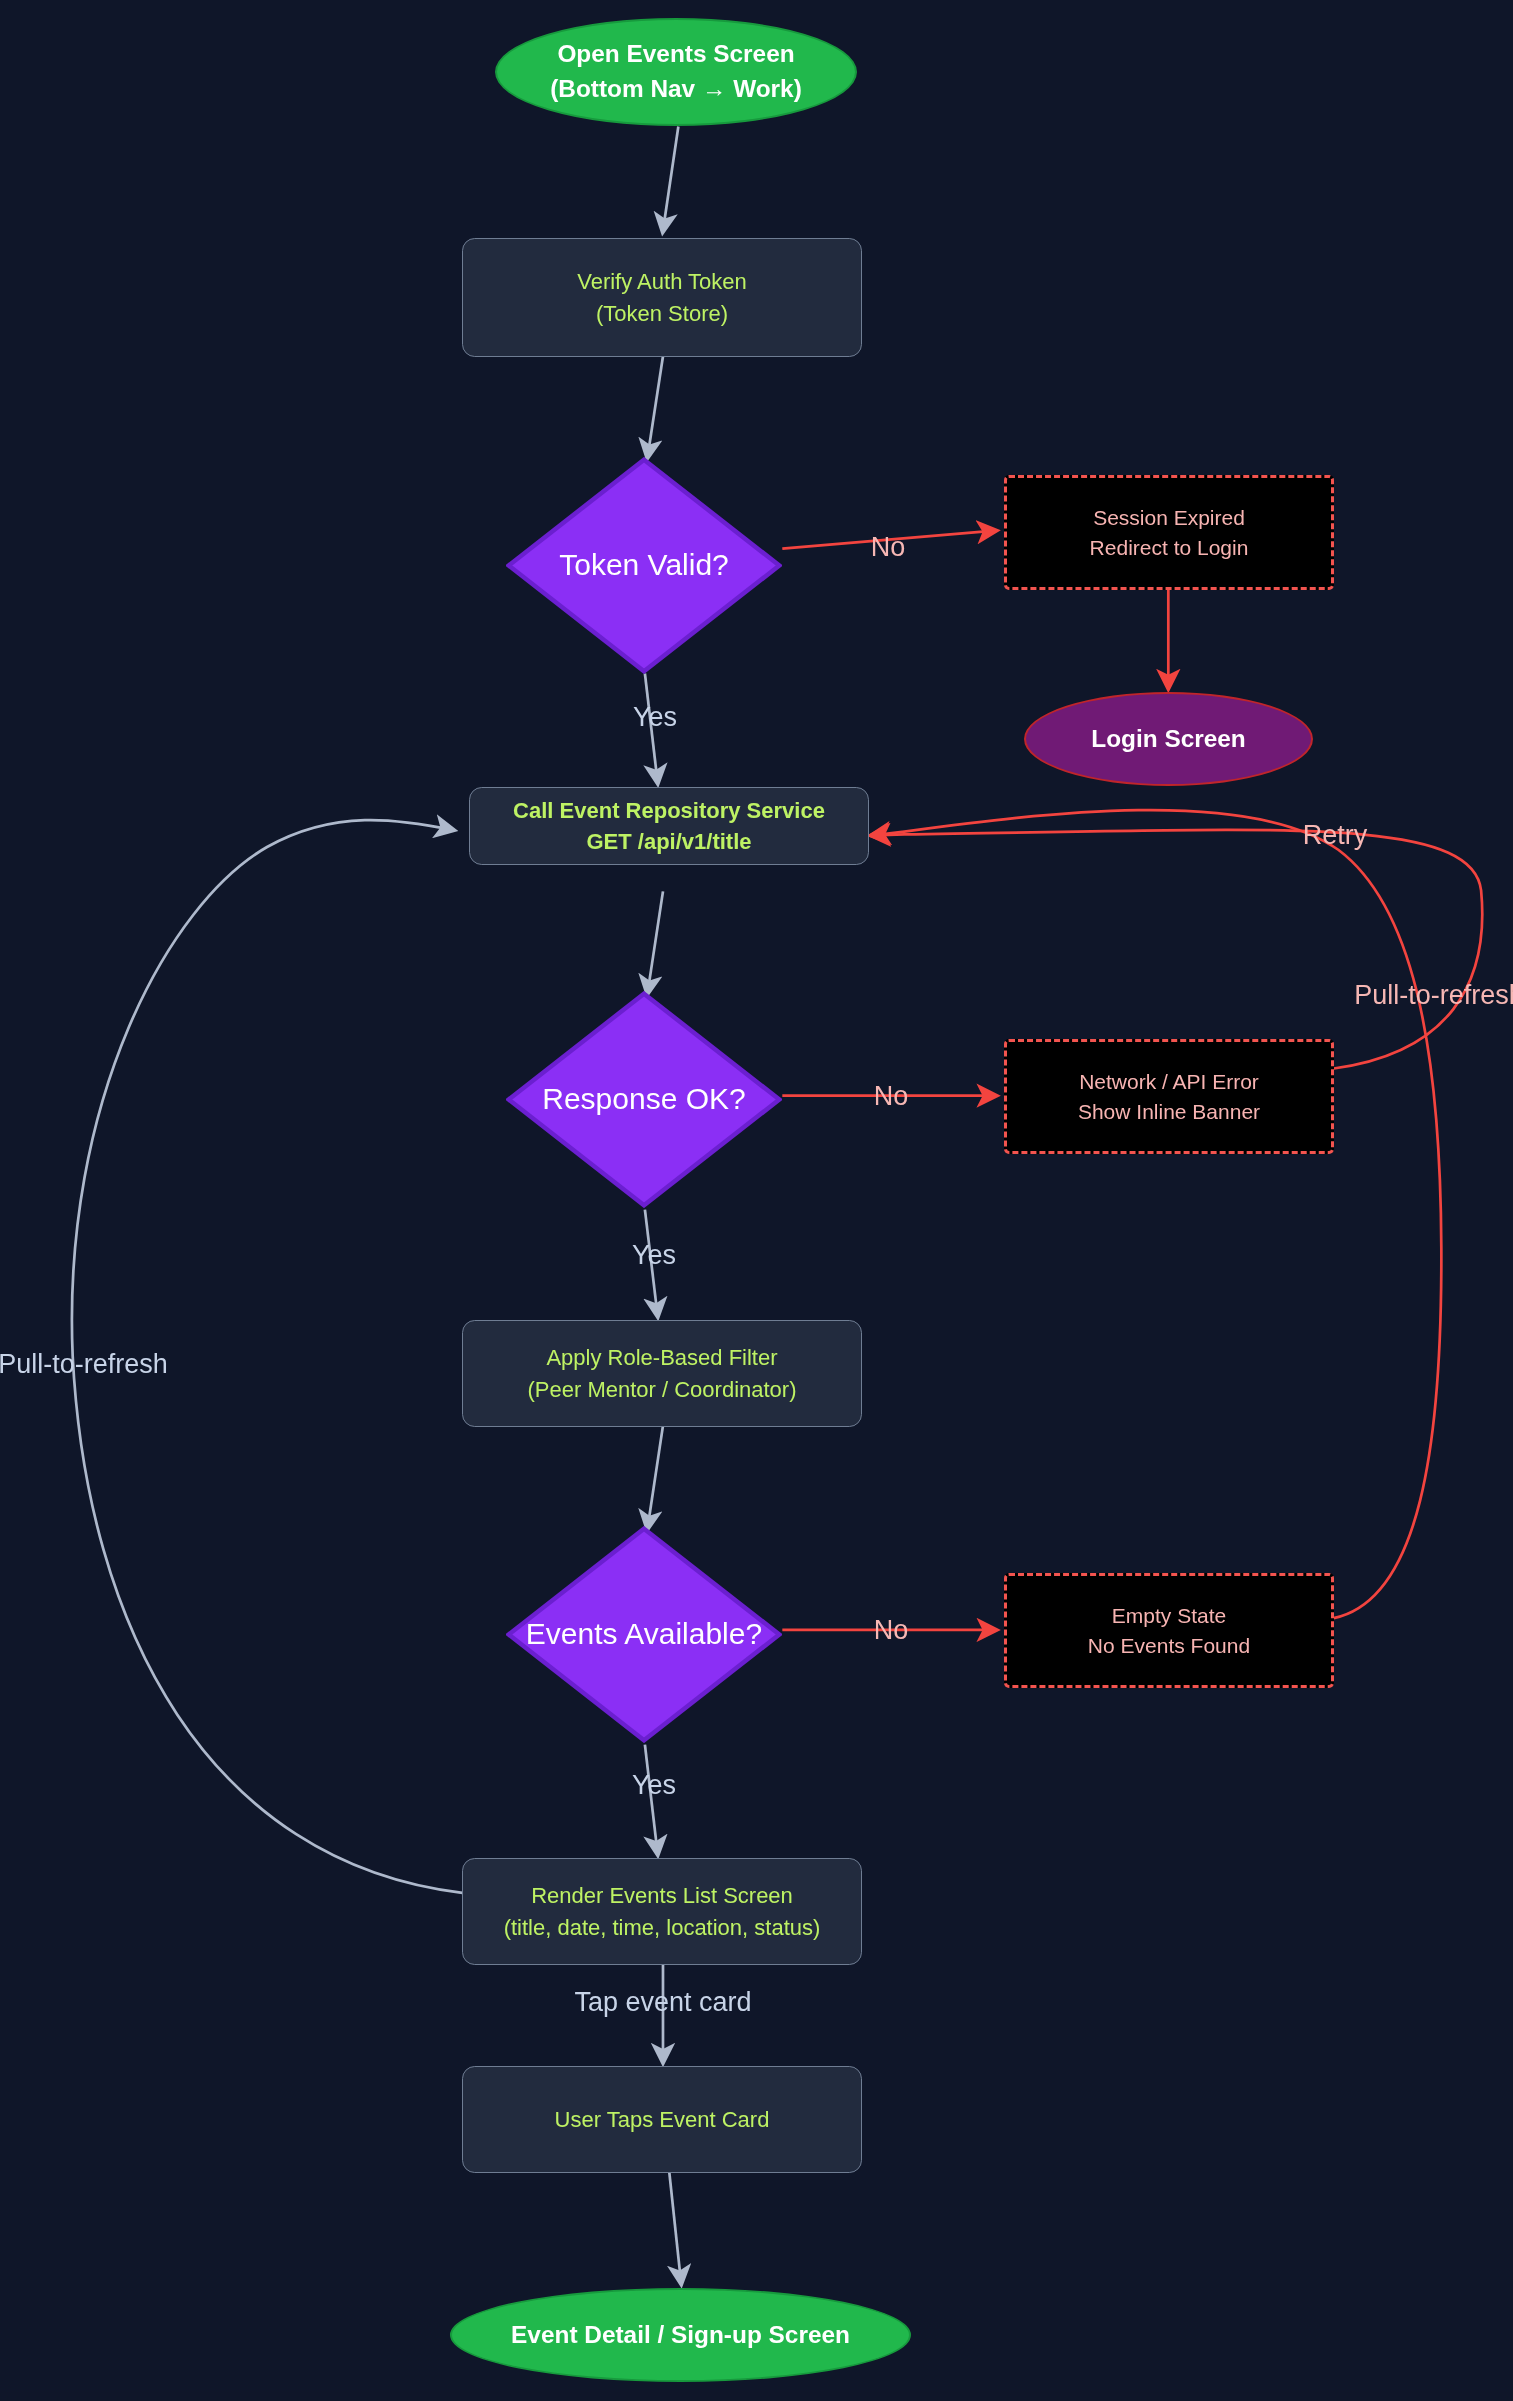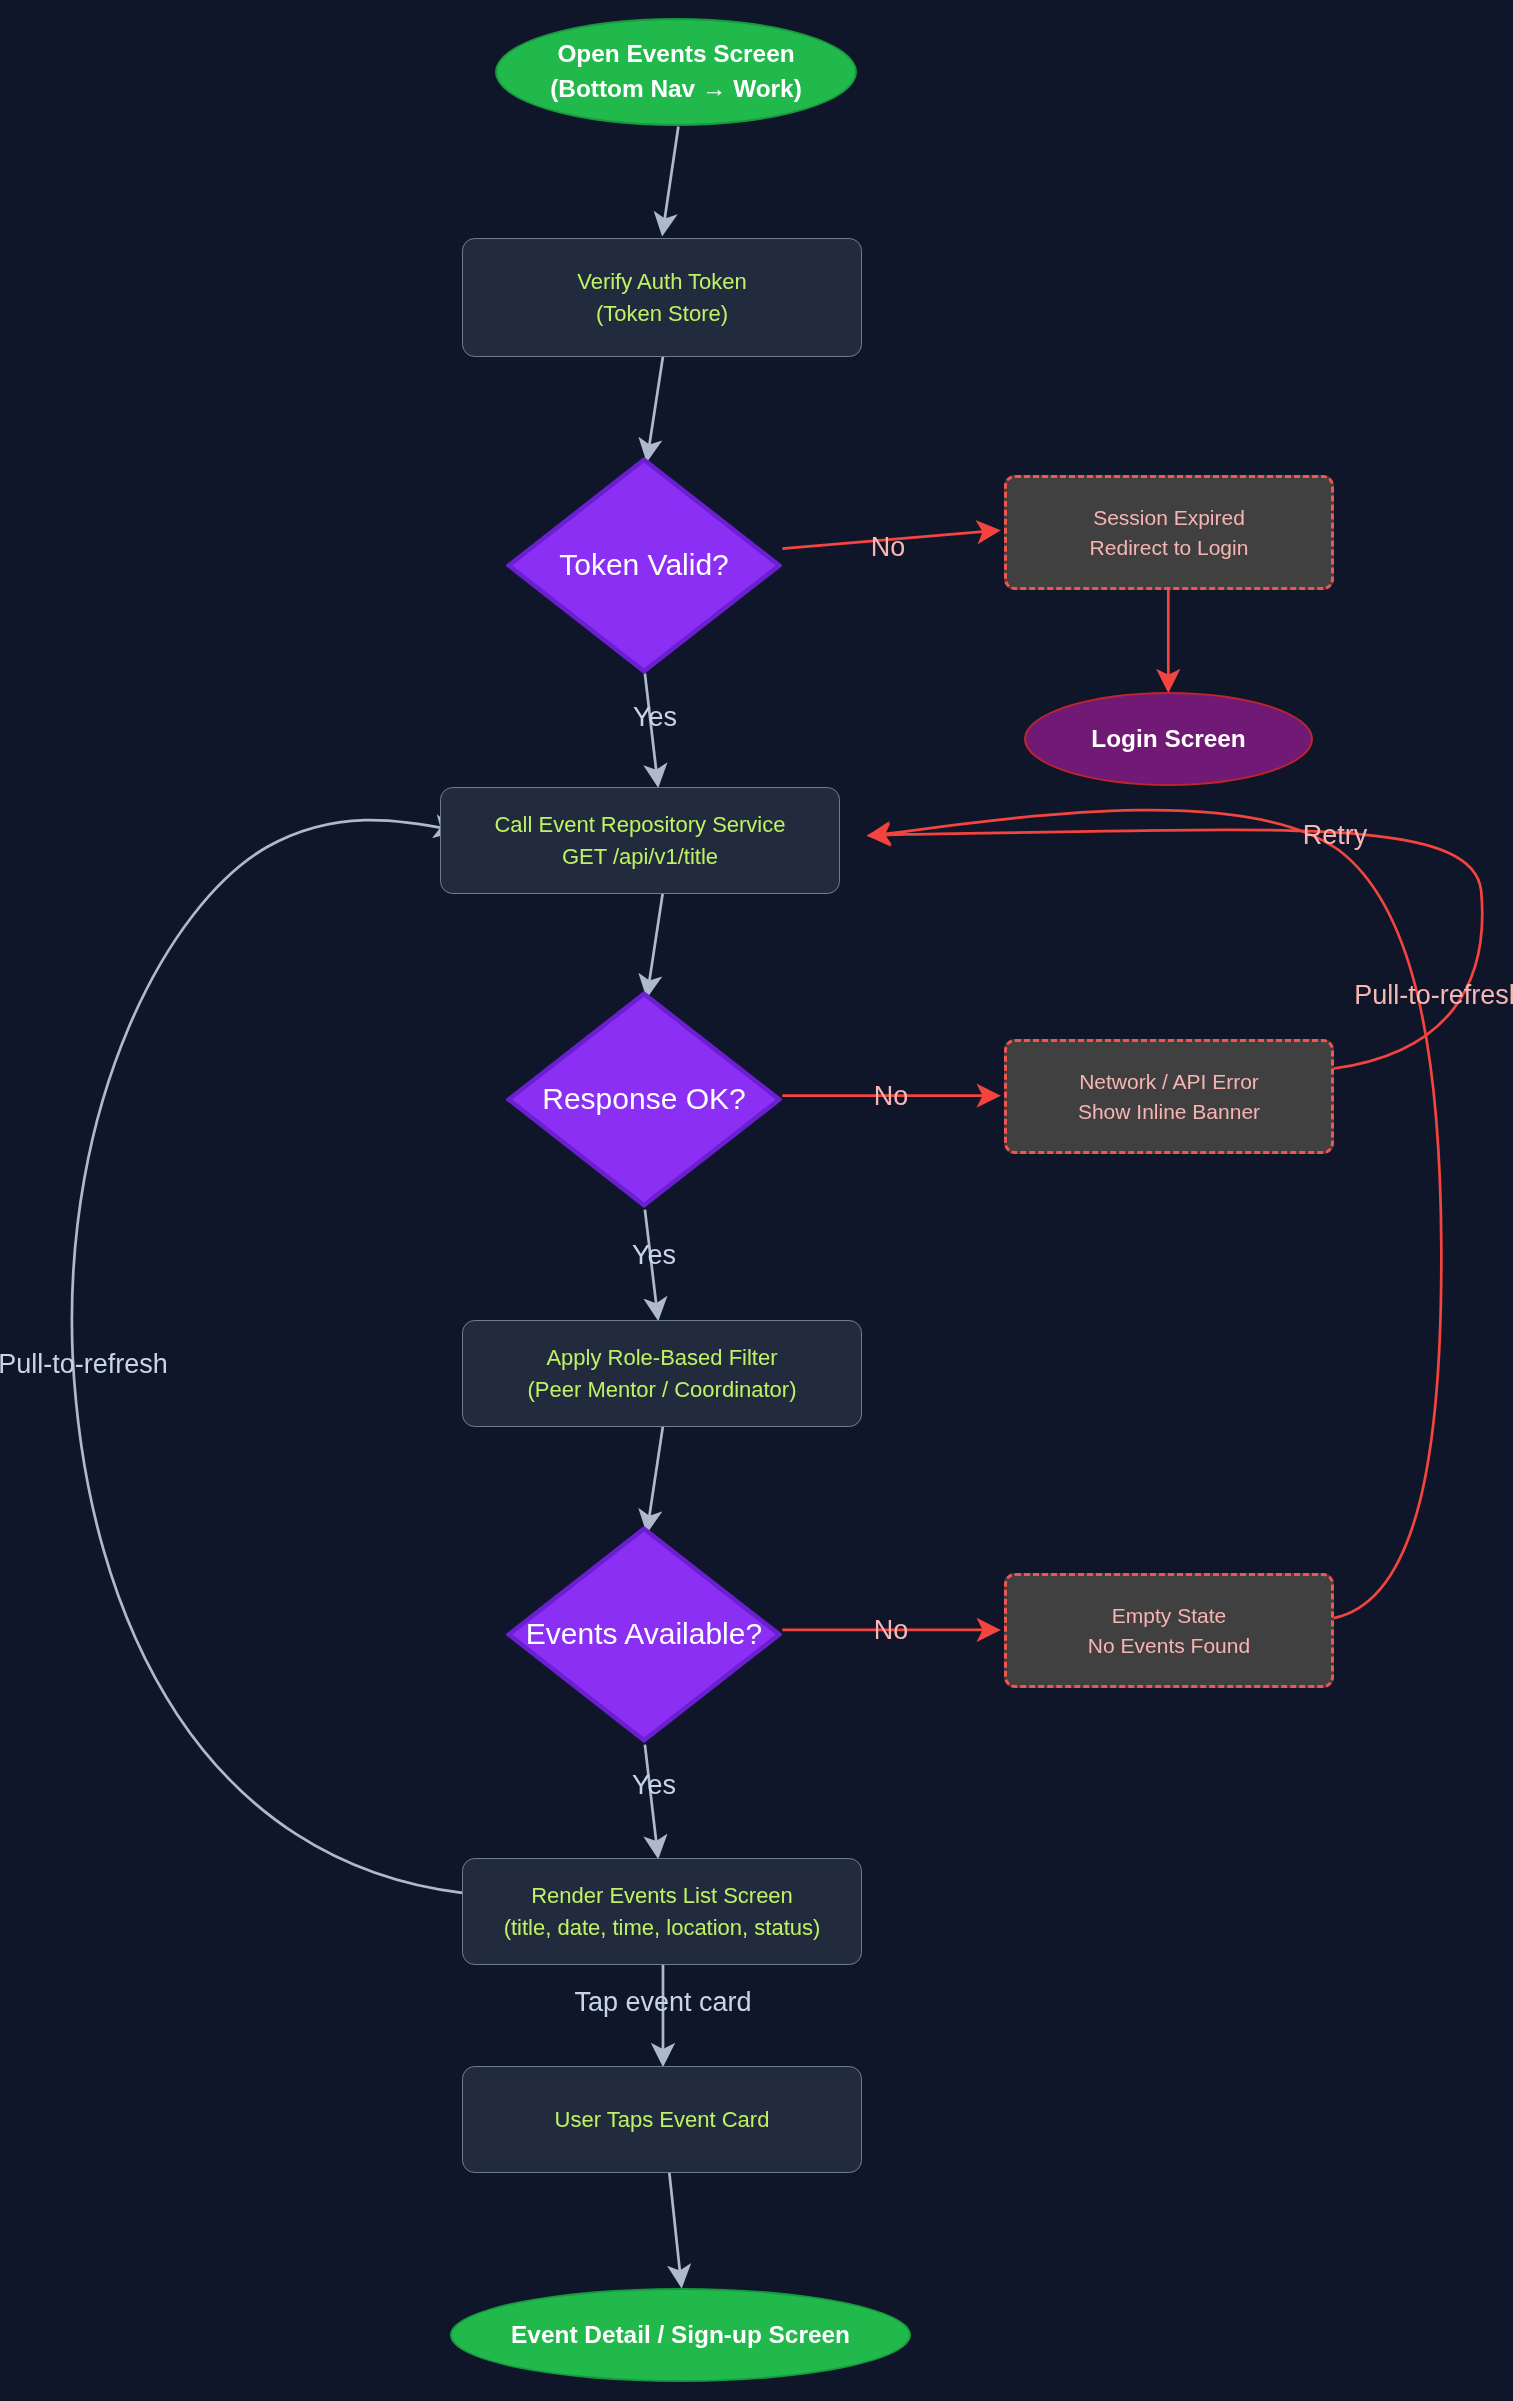--- a/index.html
+++ b/index.html
@@ -86,23 +86,23 @@
     justify-content: center;
     text-align: center;
     color: #ffffff;
     font-size: 30px;
     line-height: 1.42;
     pointer-events: none;
   }
 
   
   .errnode {
-    background: #404040;
+    background: #000000;
     border: 3.6px dashed #f3544f;
-    border-radius: 11px;
+    border-radius: 5px;
     color: #f7b4b2;
     font-size: 21px;
   }
 
   
   .edge-label {
     position: absolute;
     font-size: 27px;
     white-space: nowrap;
     transform: translate(-50%, -50%);
@@ -197,21 +197,21 @@
       <span class="ln">Redirect to Login</span>
     </span>
   </div>
 
   <div class="node term term-red" style="left:1024px; top:692px; width:289px; height:94px;">
     <span class="label-lines">
       <span class="ln">Login Screen</span>
     </span>
   </div>
 
-  <div class="node proc" style="left:440px; top:787px; width:400px; height:107px;">
+  <div class="node proc" style="left:469px; top:787px; width:400px; height:78px;font-weight:bold;">
     <span class="label-lines">
       <span class="ln">Call Event Repository Service</span>
       <span class="ln">GET /api/v1/title</span>
     </span>
   </div>
 
   <div class="decision-wrap" style="left:506px; top:991px; width:276px; height:217px;">
     <svg class="decision-shape" viewBox="0 0 305 240" preserveAspectRatio="none">
       <polygon points="152.5,3 302,120 152.5,237 3,120" fill="#8b2ff5" stroke="#6b1fd0" stroke-width="5"></polygon>
     </svg>

